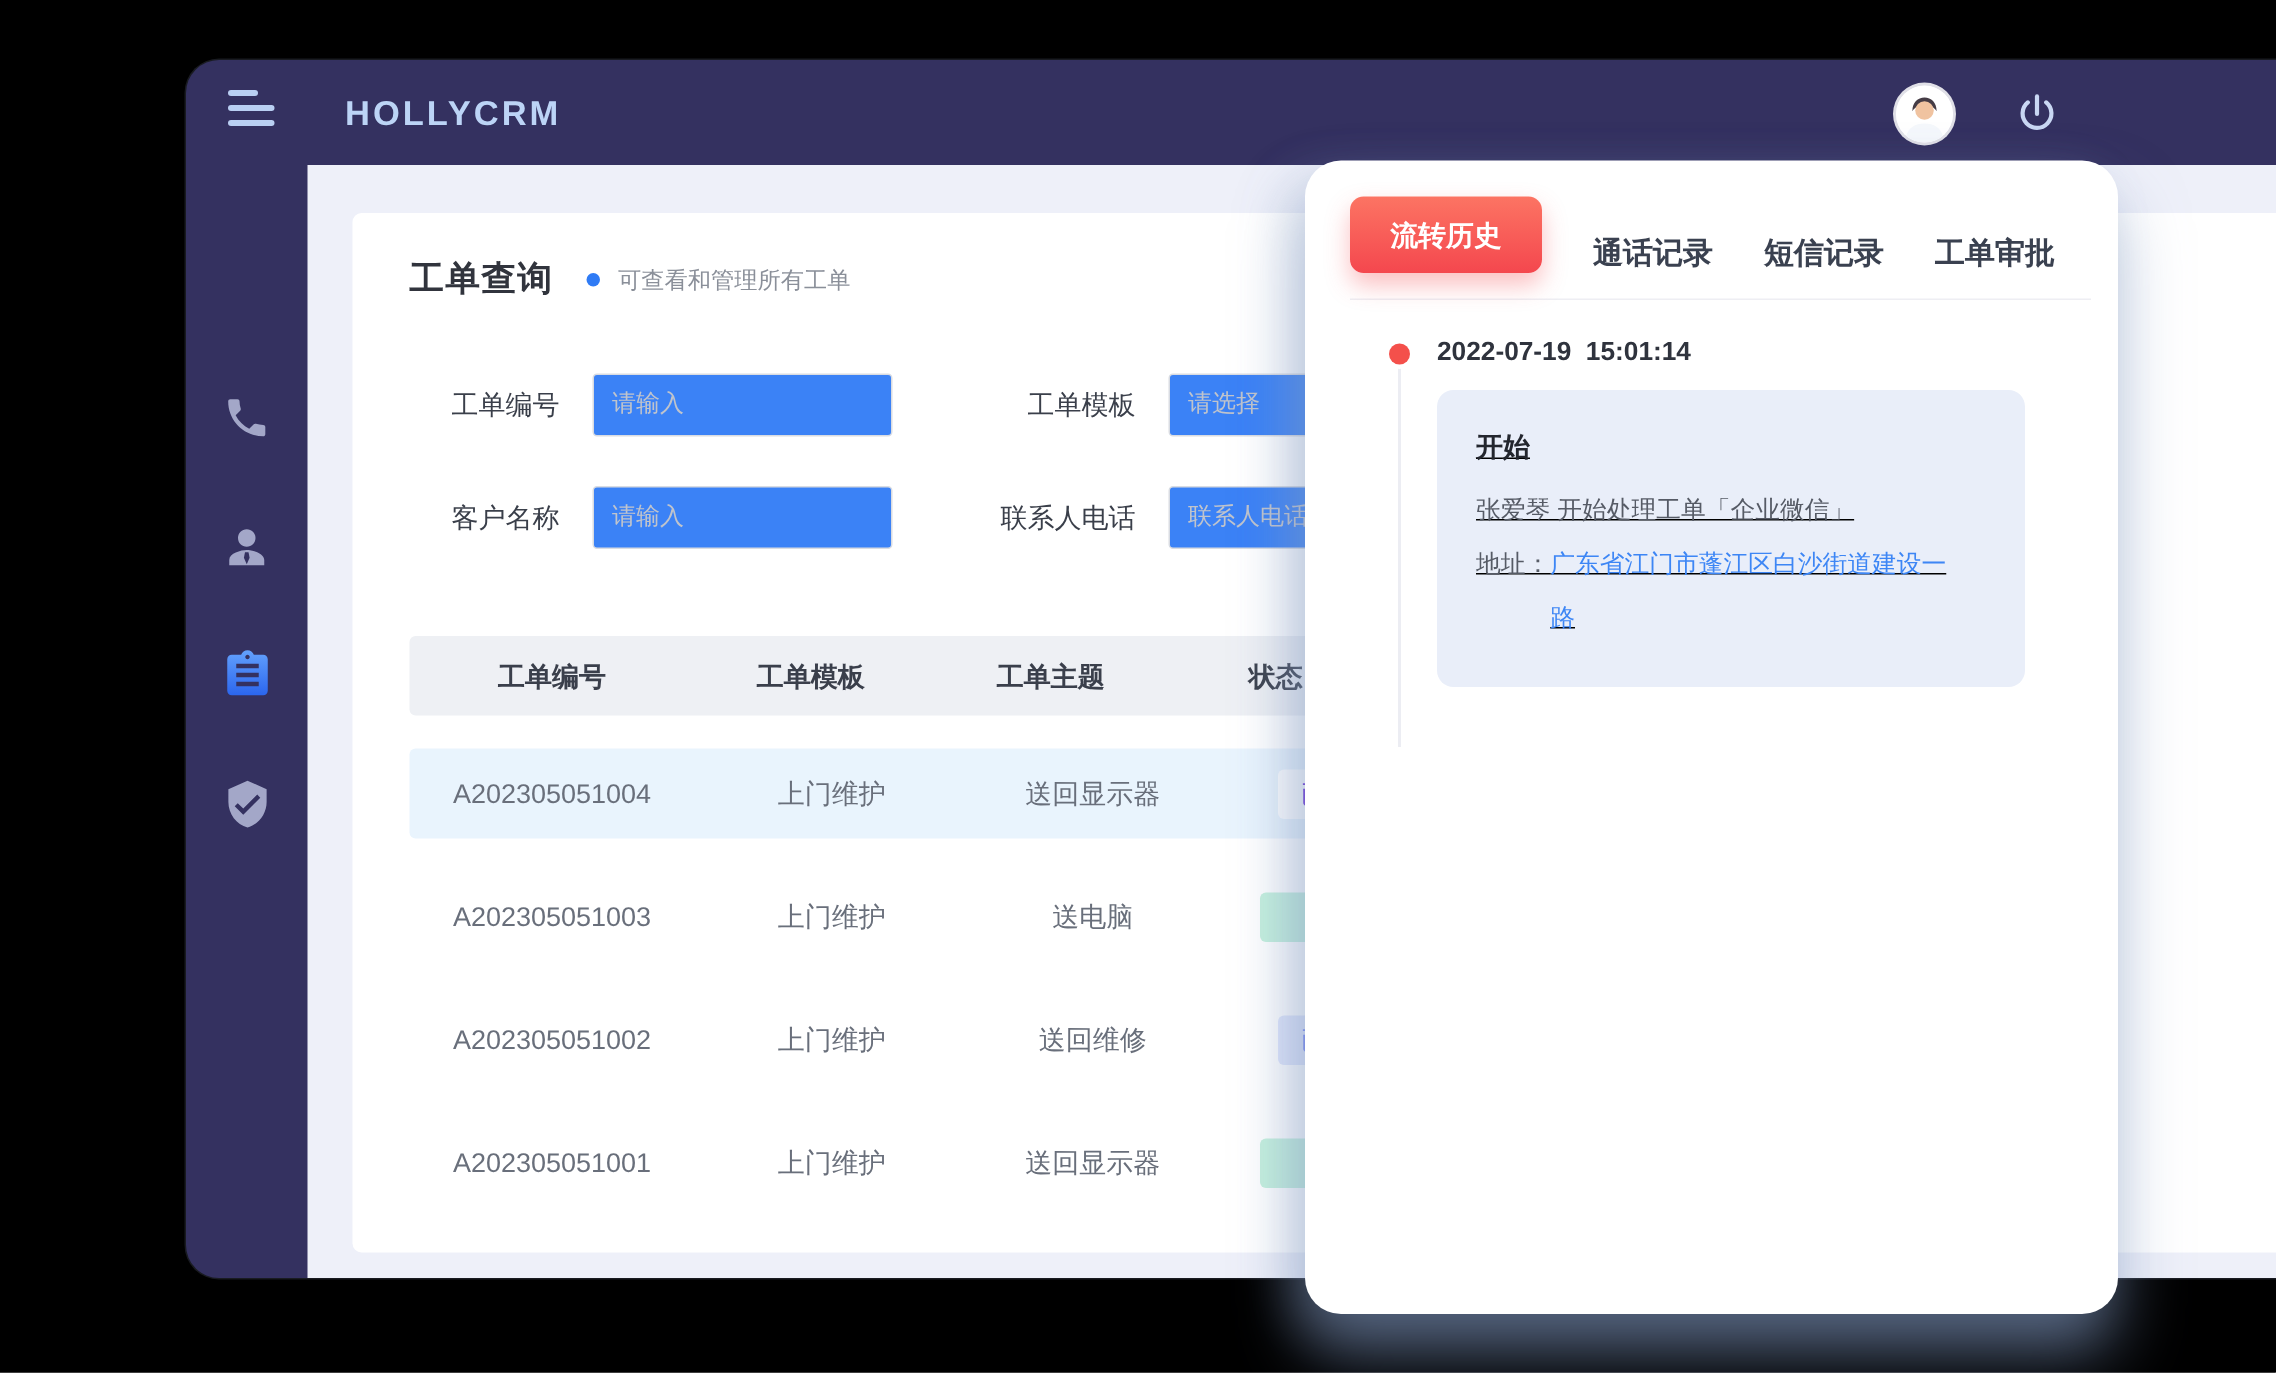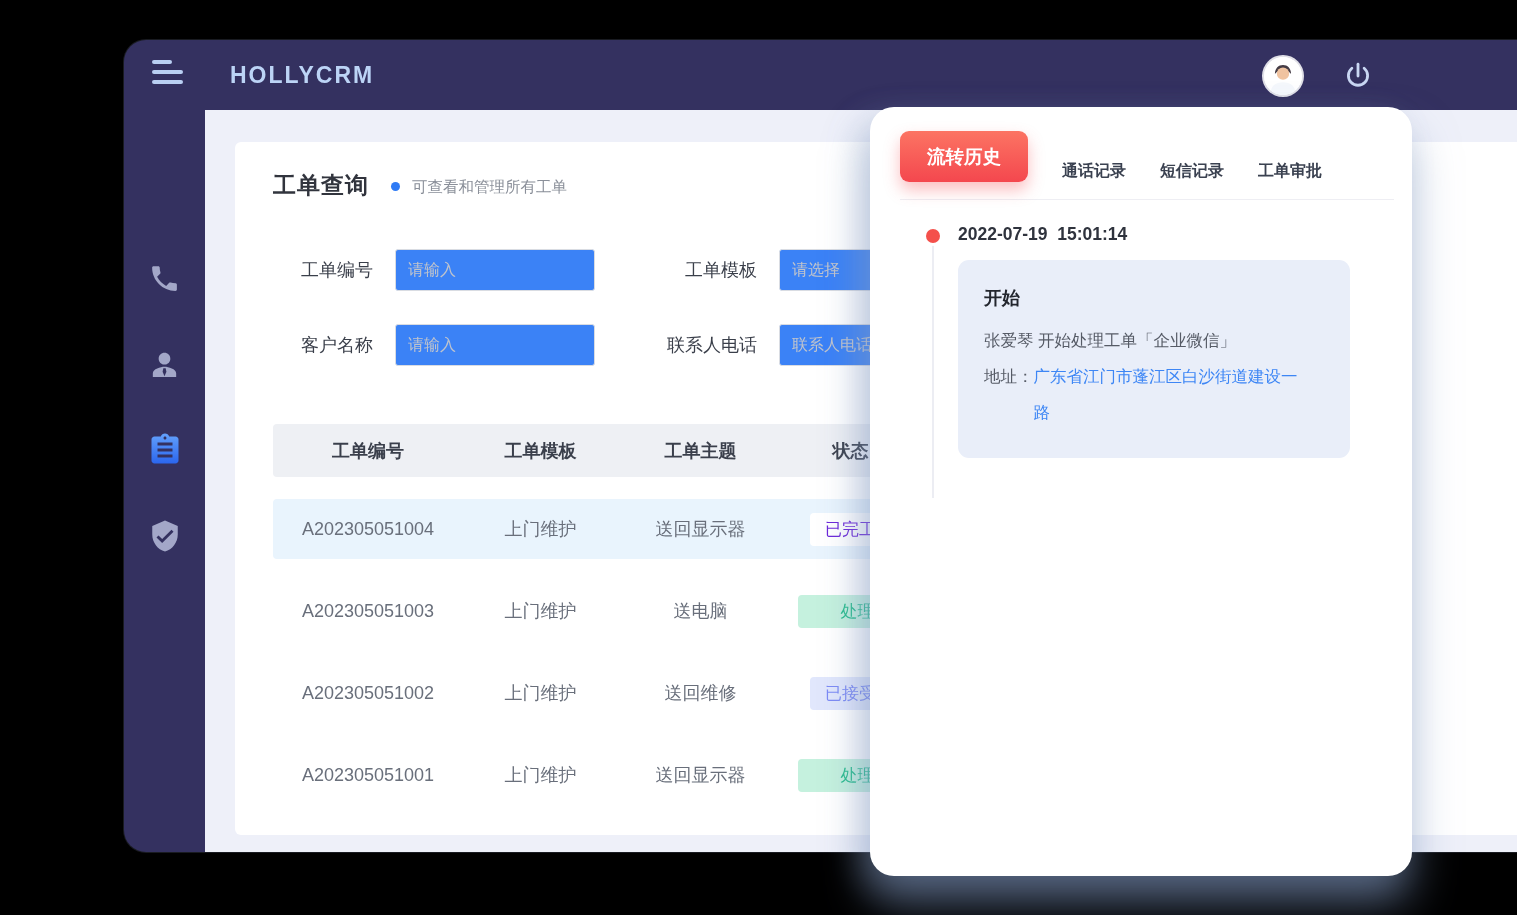--- a/index.html
+++ b/index.html
@@ -44,51 +44,51 @@
   .f-label { font-size:18px; color:#3A3F4A; text-align:right; white-space:nowrap; }
   .f-input { height:42px; border:1px solid #D9DCE2; border-radius:3px; background:#3b82f6;
              font-size:16px; color:#333; padding:0 12px; width:100%; outline:none; }
   .f-input::placeholder { color:#C0C4CC; }
 
   .table { margin-top:58px; width:920px; }
   .t-head { display:grid; grid-template-columns:190px 155px 165px 135px 1fr;
             background:#EEF0F4; border-radius:4px; height:53px; align-items:center; }
   .t-head div { text-align:center; font-size:18px; font-weight:600; color:#3A3F4B; }
   .t-row { display:grid; grid-template-columns:190px 155px 165px 135px 1fr; height:60px;
-           align-items:center; margin-top:22px; border-radius:4px; cursor:pointer; }
+           align-items:center; margin-top:22px; border-radius:4px; cursor:pointer;gap:14px; }
   .t-row:first-of-type { margin-top:25px; }
   .t-row div { text-align:center; font-size:18px; color:#696F7B; }
   .t-row.hl { background:#E9F4FD; }
   .badge { display:inline-block; min-width:82px; padding:8px 12px; border-radius:4px;
            font-size:17px; line-height:1; }
   .badge.done { background:#fff; color:#6d28d9; }
   .badge.processing { background:#C5F1DE; color:#29BD8D;padding-left:43px; }
   .badge.accepted { background:#E1E7FC; color:#7D8BF5; }
 
   
   .panel { position:absolute; left:870px; top:107px; width:542px; height:769px;
            background:#fff; border-radius:24px; padding:24px 28px 0 30px; overflow:hidden;
            box-shadow:0 28px 45px rgba(128,152,192,.55), -12px 12px 32px rgba(128,152,192,.28); }
   .tabs { display:flex; align-items:flex-end; gap:34px; }
-  .tab { font-size:16px; font-weight:600; color:#3A4150; cursor:pointer; white-space:nowrap; }
+  .tab { font-size:20px; font-weight:600; color:#3A4150; cursor:pointer; white-space:nowrap; }
   .tab.active { background:linear-gradient(180deg,#FC7463,#F4474E); color:#fff;
                 padding:13px 27px; border-radius:9px; font-size:18.5px;
                 box-shadow:0 8px 16px rgba(244,71,78,.35); }
   .tab-divider { margin-top:17px; border-bottom:1px solid #EEEEF3; margin-right:-10px; }
 
   .timeline { position:relative; margin-top:24px; }
   .timeline::before { content:""; position:absolute; left:32px; top:16px; bottom:-40px;
                       width:2px; background:#ECEDF3; }
   .entry { position:relative; padding-left:58px; }
   .dot { position:absolute; left:26px; top:5px; width:14px; height:14px; border-radius:50%;
          background:#F4504B; box-shadow:0 0 0 3px #fff; }
   .time { font-size:17.5px; font-weight:600; color:#2F333D; white-space:pre; }
   .tcard { margin:15px 0 22px 0; width:392px; border-radius:11px; padding:26px 24px 28px 26px; }
   .tcard.c1 { background:#E8F0FB; border:4px solid #1879E8; }
-  .tcard.c2 { background:#E9EEF9; }
+  .tcard.c2 { background:#E9EEF9;text-decoration:underline; }
   .tcard.c3 { background:#DFE9F8; }
   .tc-title { font-size:18px; font-weight:bold; color:#23262E; margin-bottom:12px; }
   .tc-line { font-size:16.5px; color:#565B66; line-height:36px; }
   .addr { display:flex; }
   .addr-label { font-size:16.5px; color:#565B66; line-height:36px; white-space:nowrap; }
   .addr-link { font-size:16.5px; color:#3D86F5; line-height:36px; width:265px; cursor:pointer; }
 </style>
 </head>
 <body>
 

